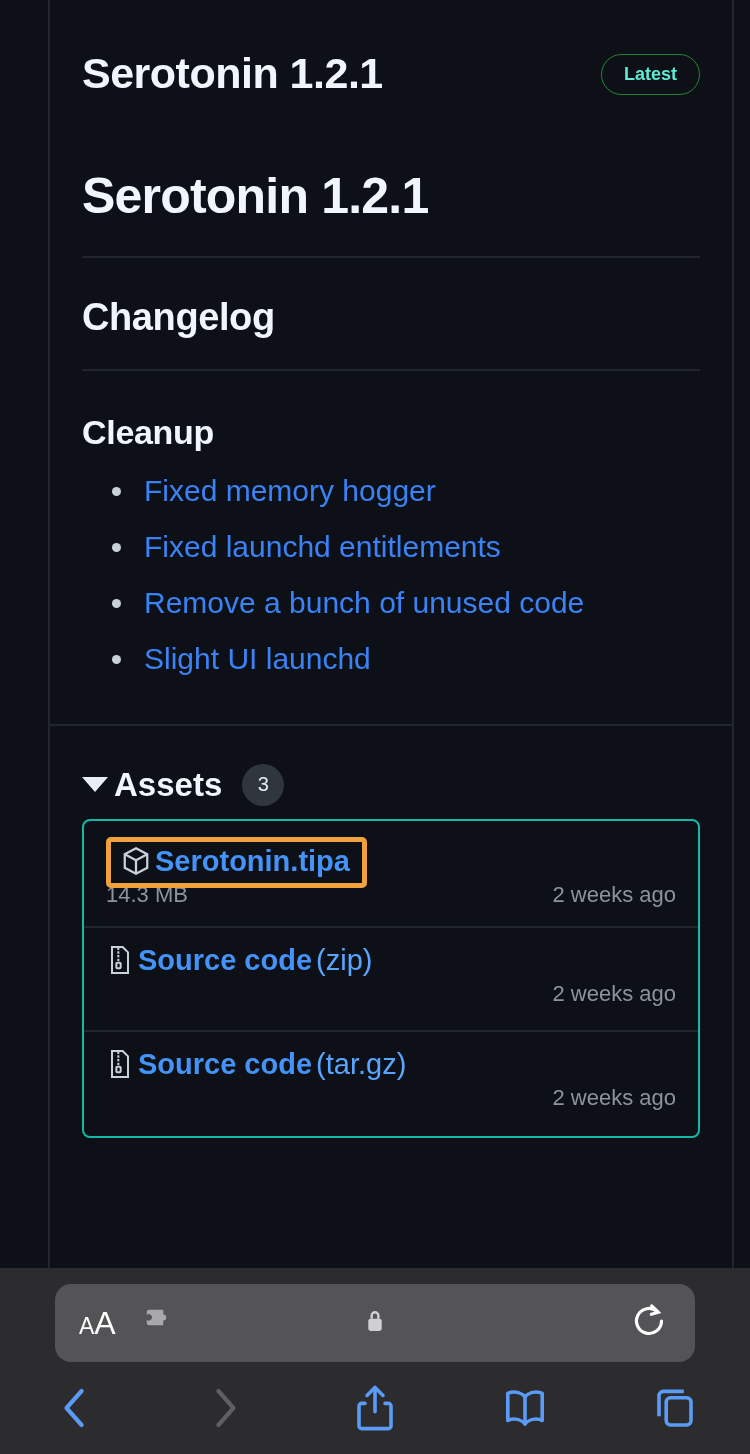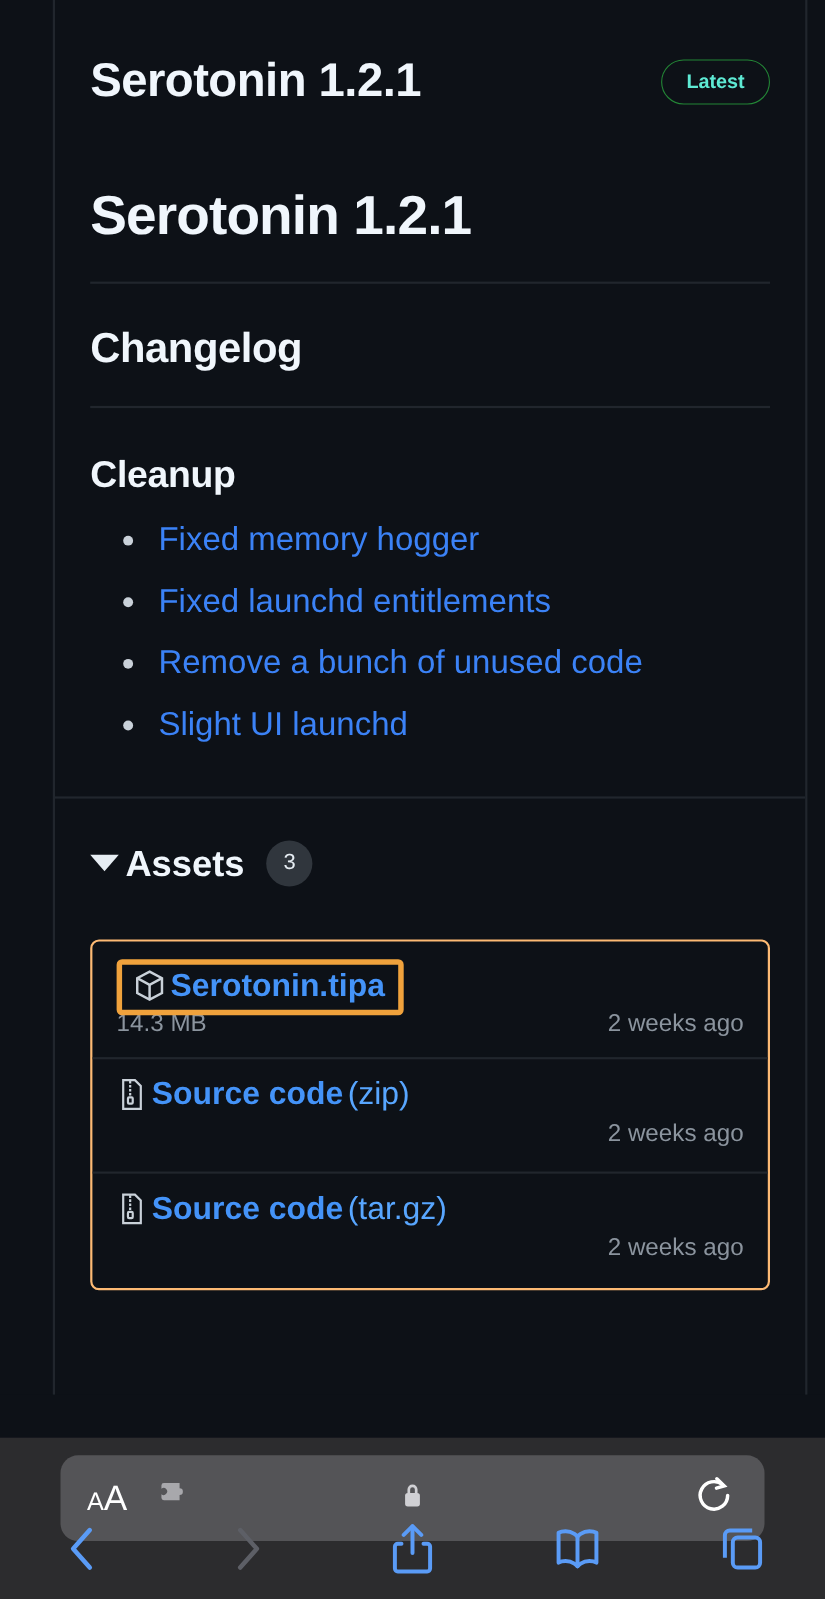--- a/index.html
+++ b/index.html
@@ -81,22 +81,22 @@
   }
   .assets-label { font-size:33px; font-weight:700; color:#f0f6fc; }
   .count-badge {
     background:#30363d; color:#e6edf3; font-size:20px;
     width:42px; height:42px; border-radius:50%;
     display:flex; align-items:center; justify-content:center;
     margin-left:14px;
   }
 
   .assets-box {
-    margin:48px 32px 0 32px;
-    border:2px solid #fdba74; border-radius:8px;
+    margin:13px 32px 0 32px;
+    border:2px solid #14b8a6; border-radius:8px;
     overflow:hidden; background:#0d1117;
   }
   .asset-row {
     padding:16px 22px 18px 22px;
     border-bottom:2px solid #21262d;
     position:relative; min-height:104px;
   }
   .asset-row:last-child { border-bottom:none; }
   .asset-link {
     display:inline-flex; align-items:center; gap:4px;
@@ -115,21 +115,21 @@
   .asset-time { margin-left:auto; }
   .row-hl .asset-link {
     border:5px solid #f0a23c; border-radius:5px;
     padding:3px 12px 5px 10px; background:#0d1117;
     position:relative; z-index:3;
   }
   .row-hl .asset-meta { margin-top:-6px; }
 
   
   .safari {
-    position:absolute; left:0; bottom:0; width:750px; height:147px;
+    position:absolute; left:0; bottom:0; width:750px; height:186px;
     background:#2c2c2e;
   }
   .urlbar {
     position:absolute; left:55px; top:16px; width:640px; height:78px;
     background:#545457; border-radius:16px;
     display:flex; align-items:center;
   }
   .aa {
     position:absolute; left:24px; top:50%; transform:translateY(-50%);
     color:#fff; font-size:0;

